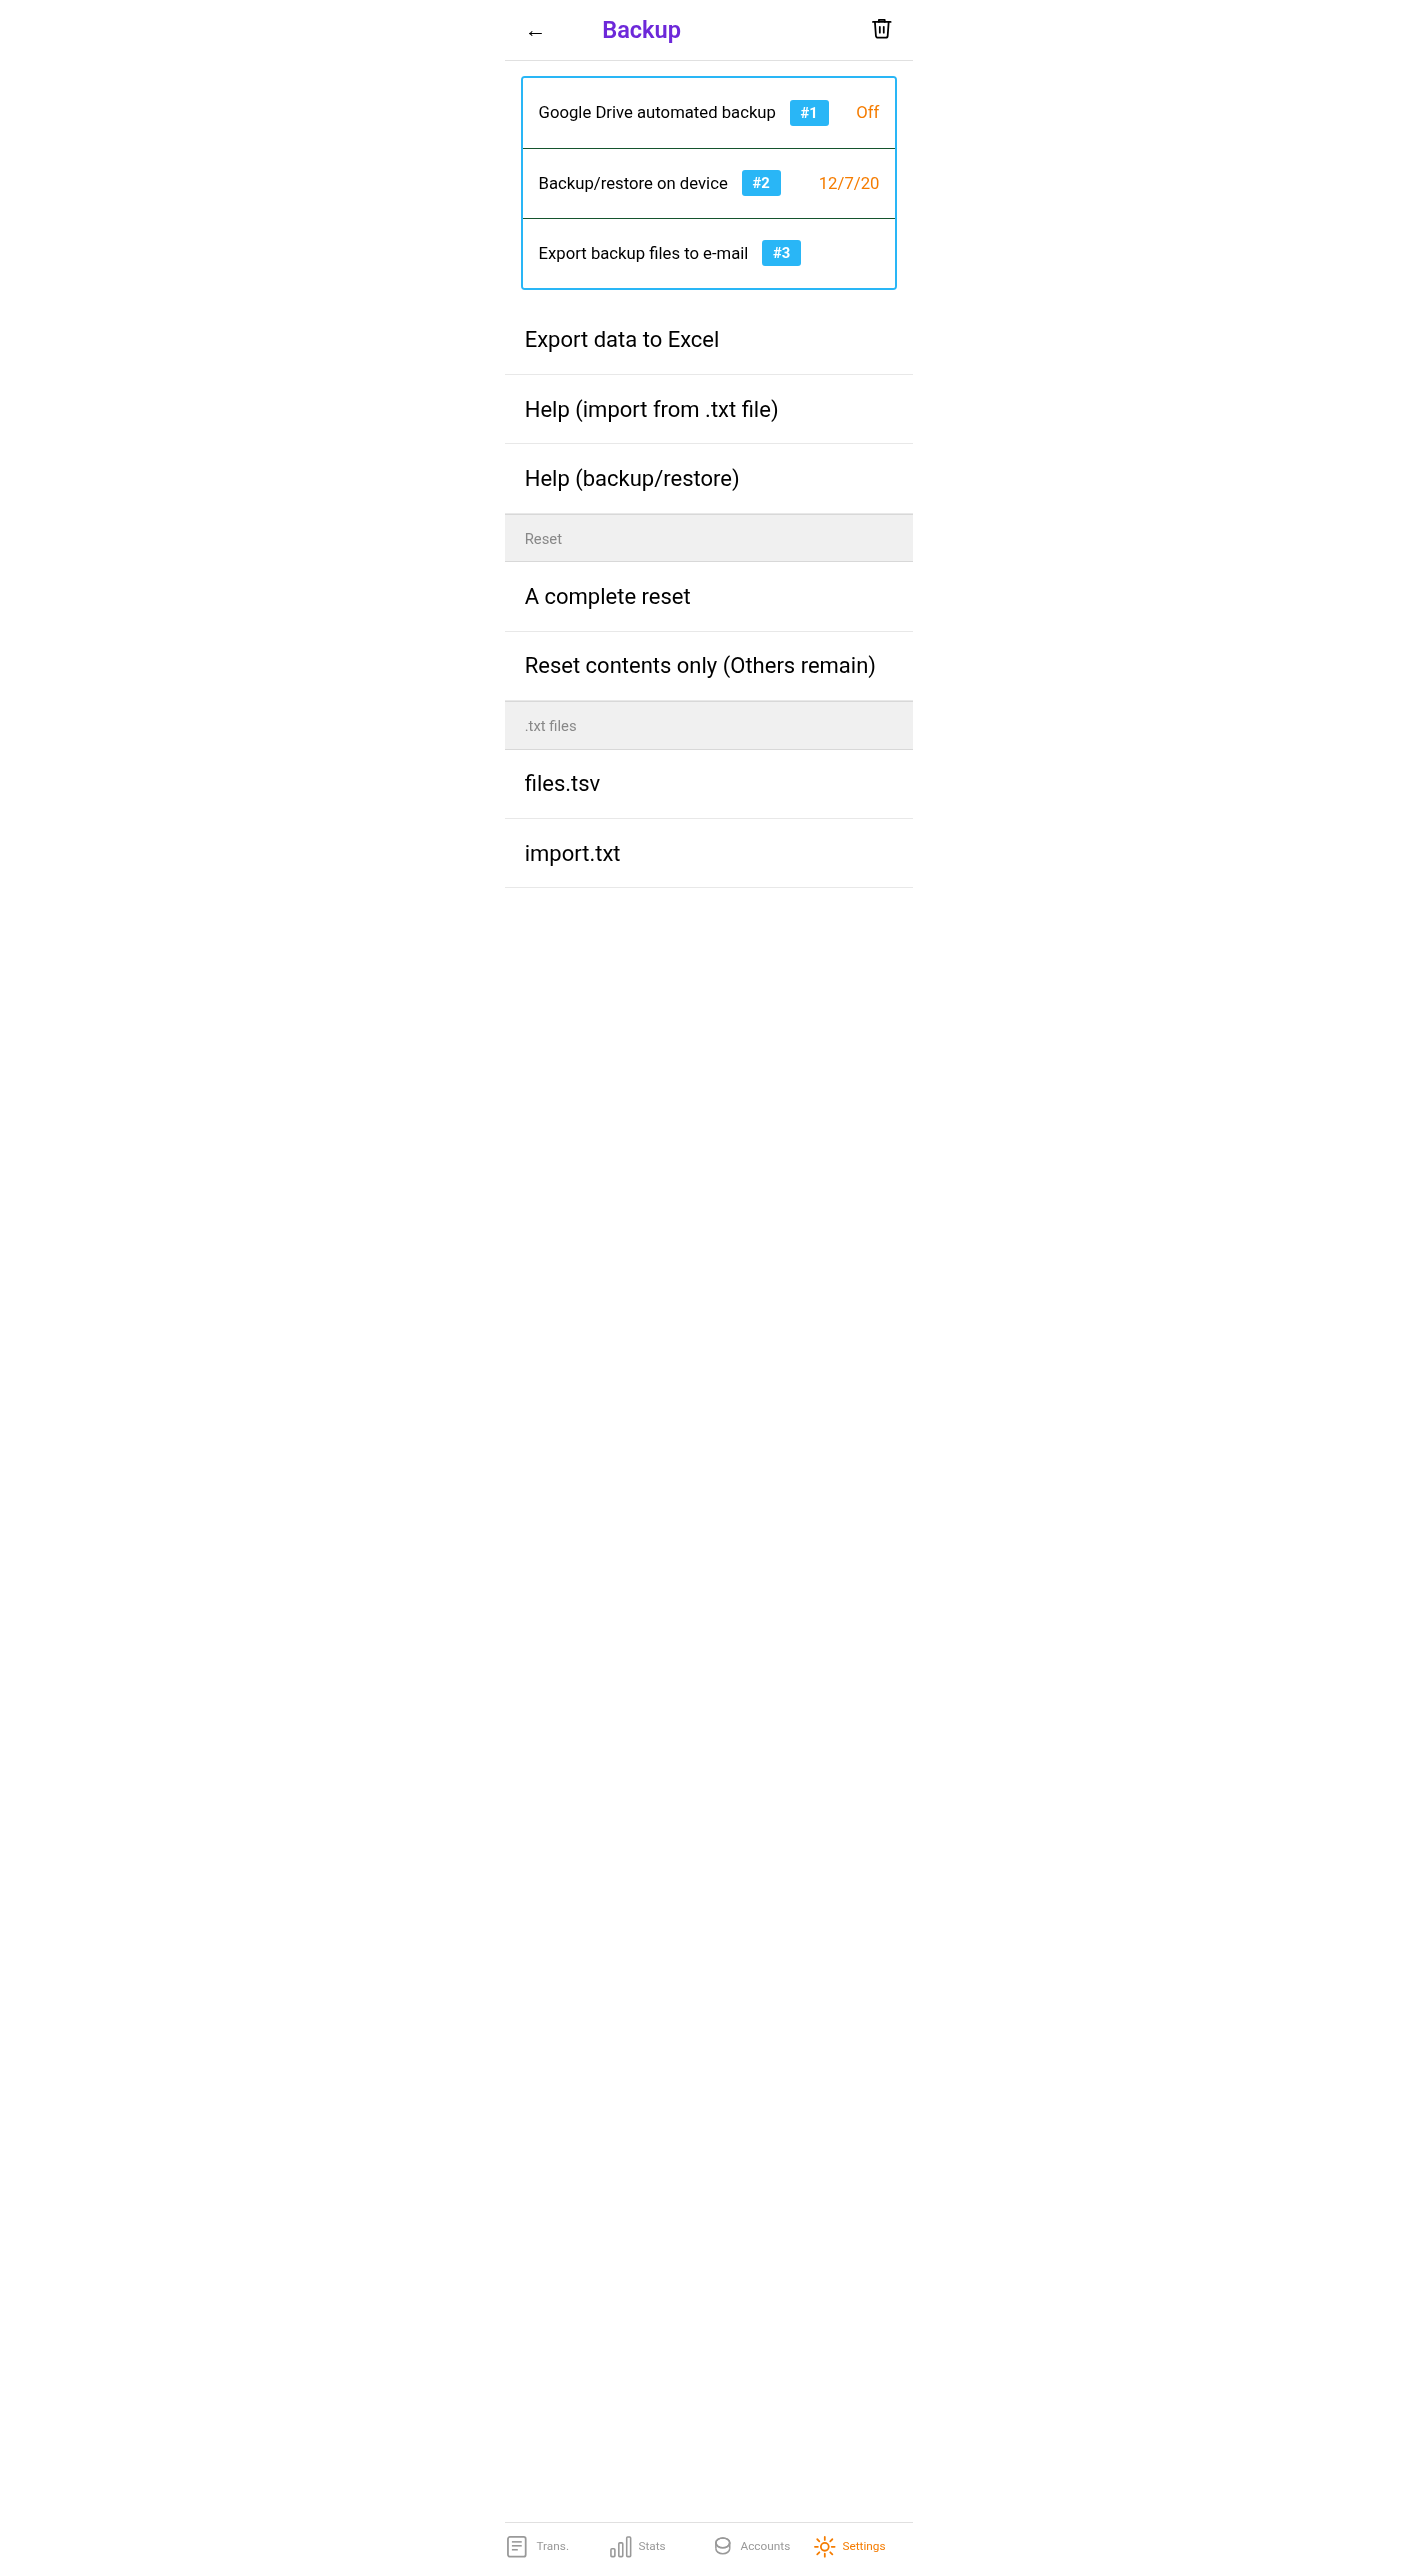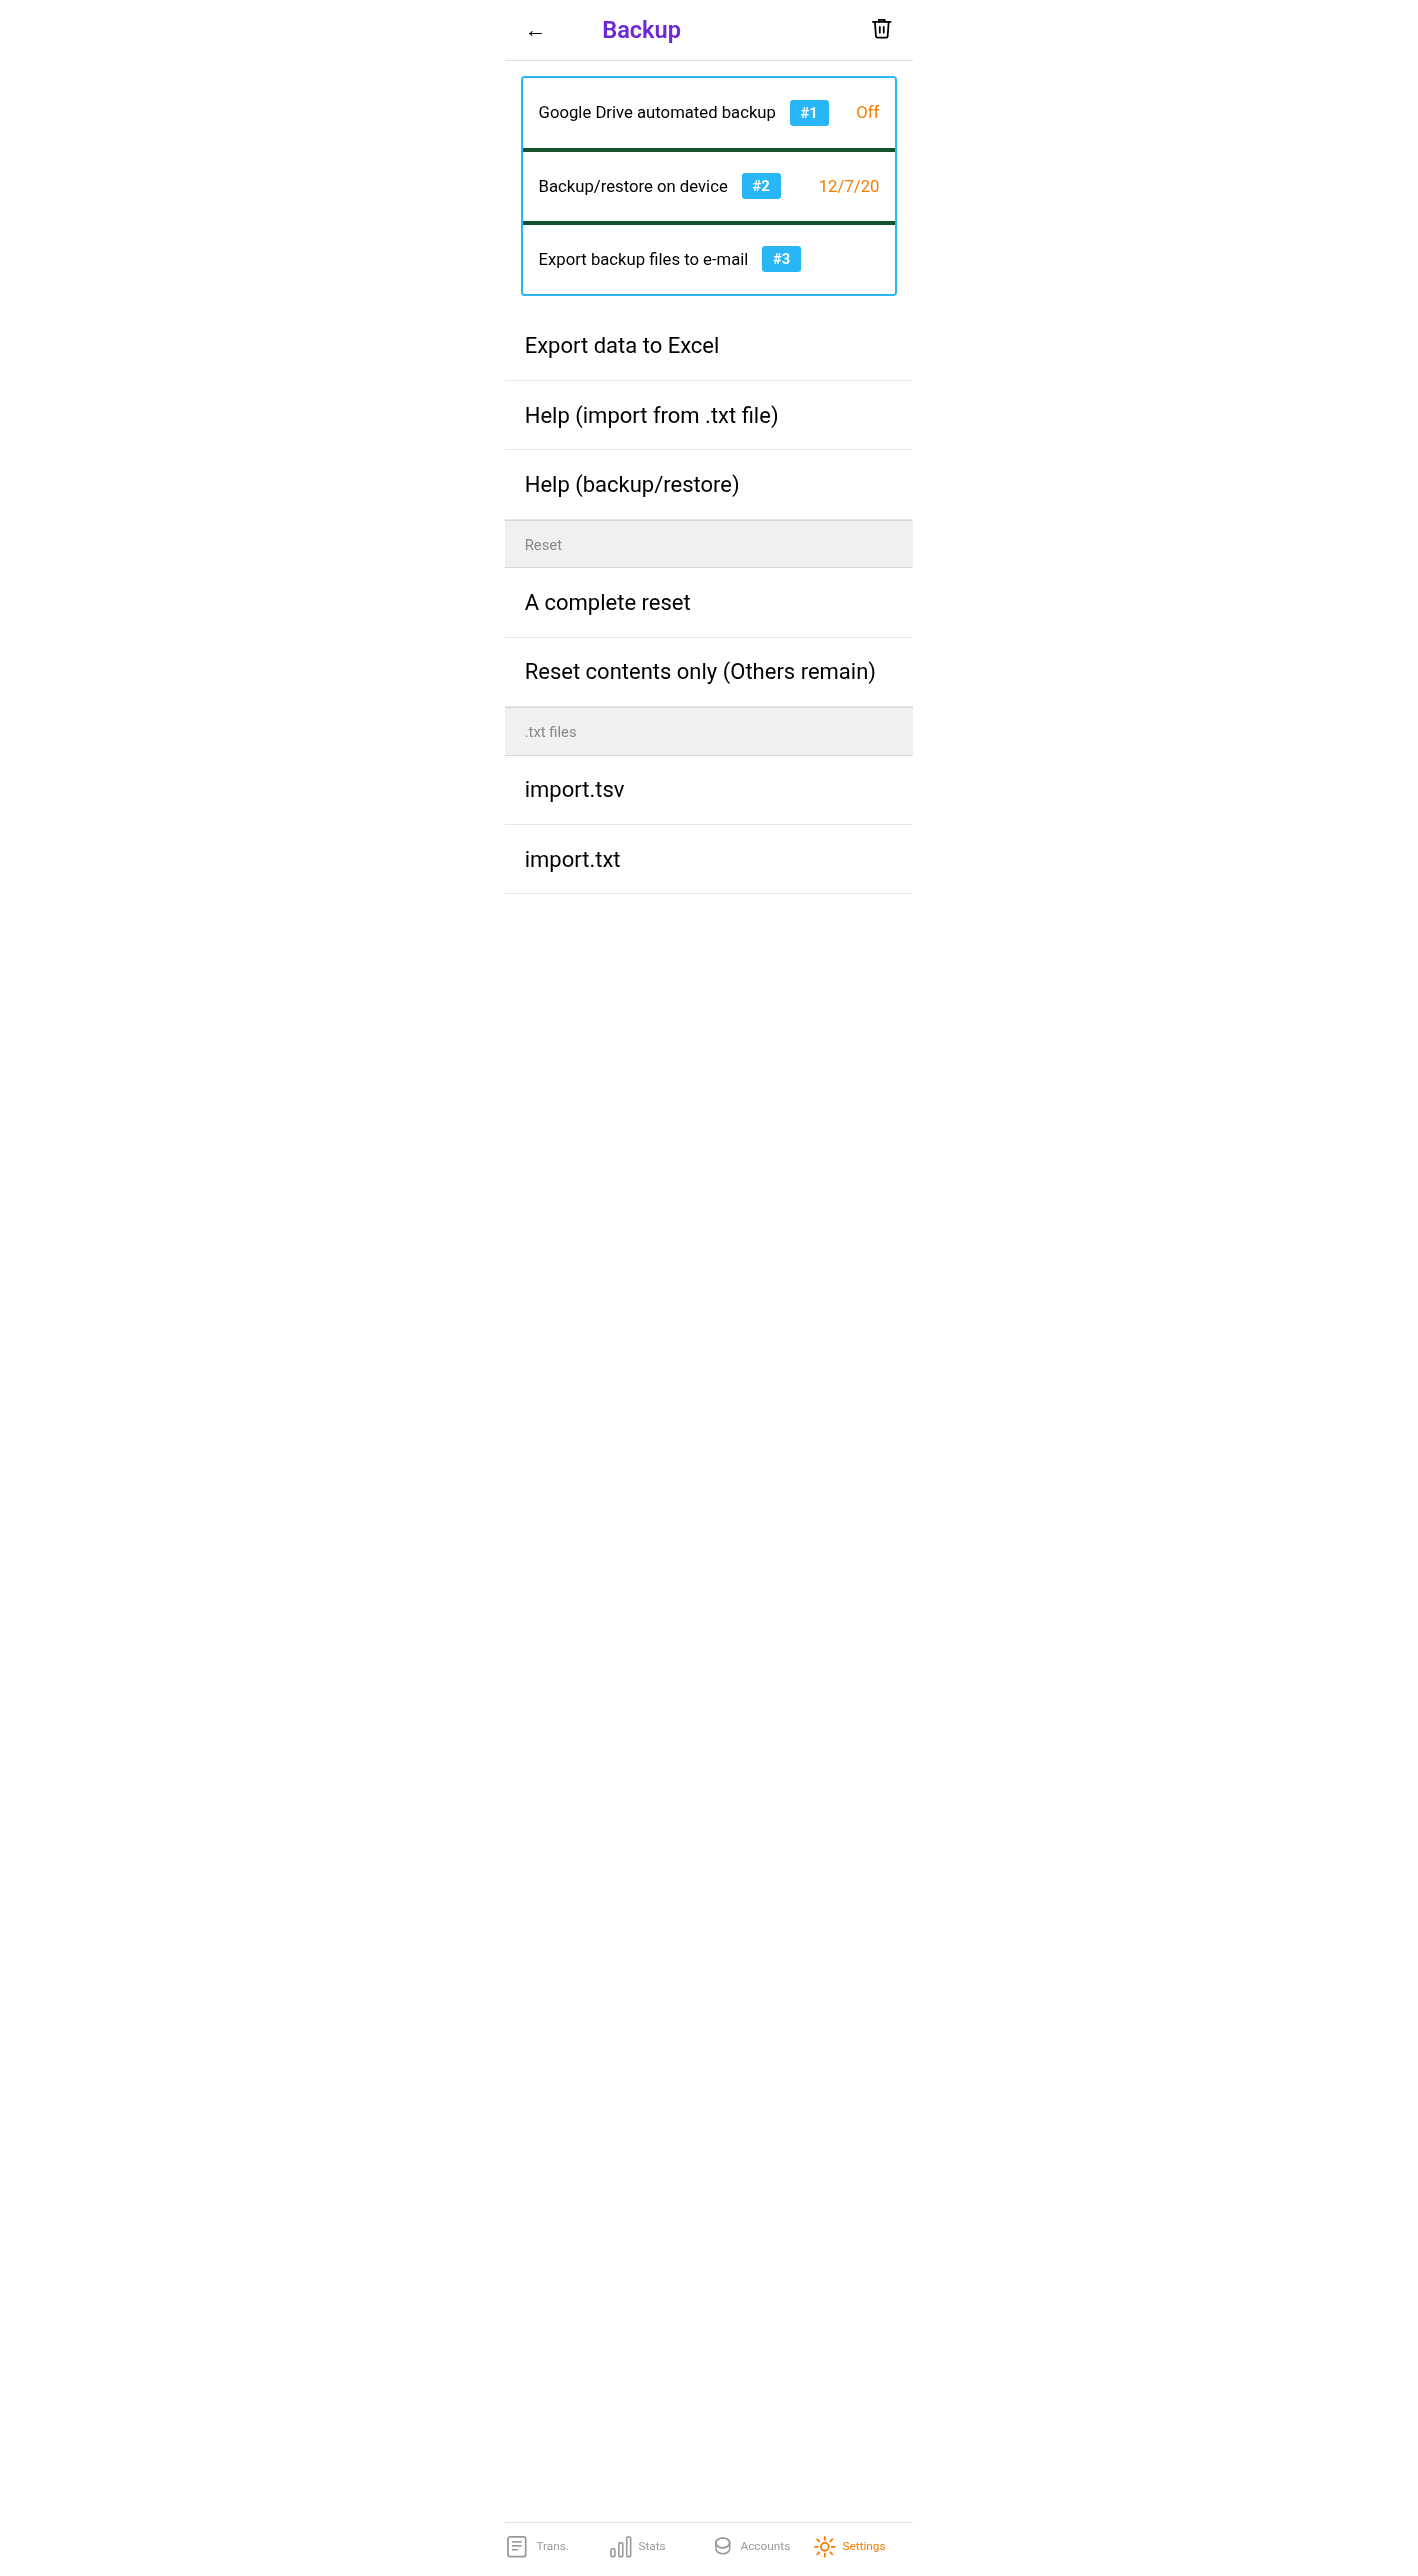--- a/index.html
+++ b/index.html
@@ -53,21 +53,21 @@
       border: 2.5px solid #29b6f6;
       border-radius: 3.9px;
       overflow: hidden;
     }
 
     .backup-item {
       display: flex;
       align-items: center;
       justify-content: space-between;
       padding: 21.7px 15.8px;
-      border-bottom: 4px solid #14532d;
+      border-bottom: 1px solid #14532d;
       background: #ffffff;
       cursor: pointer;
     }
 
     .backup-item:last-child {
       border-bottom: none;
     }
 
     .backup-item-left {
       display: flex;
@@ -236,21 +236,21 @@
     <span class="list-item-label">A complete reset</span>
   </div>
   <div class="list-item">
     <span class="list-item-label">Reset contents only (Others remain)</span>
   </div>
 
   <div class="section-header">
     <span class="section-header-label">.txt files</span>
   </div>
   <div class="list-item">
-    <span class="list-item-label">import.tsv</span>
+    <span class="list-item-label">files.tsv</span>
   </div>
   <div class="list-item">
     <span class="list-item-label">import.txt</span>
   </div>
 
 </div>
 
 <nav class="bottom-nav">
 
   <div class="nav-item">

